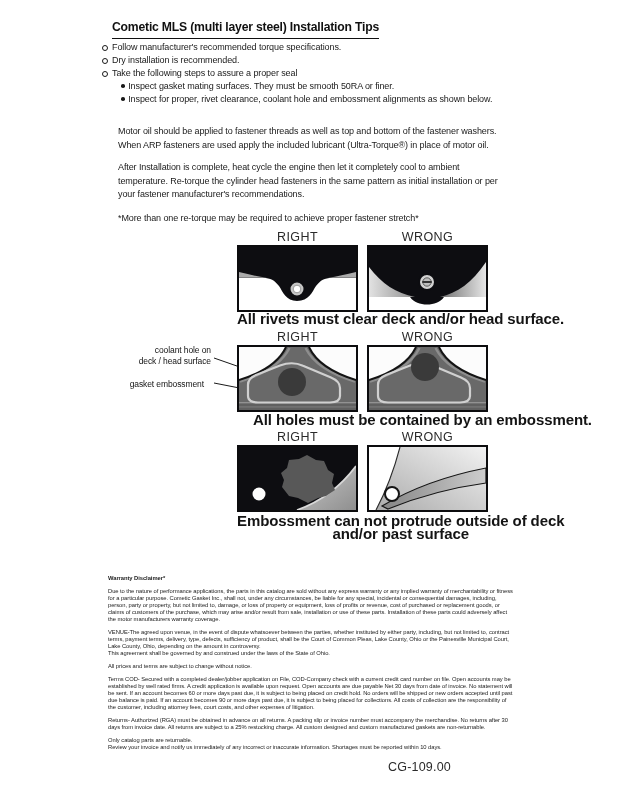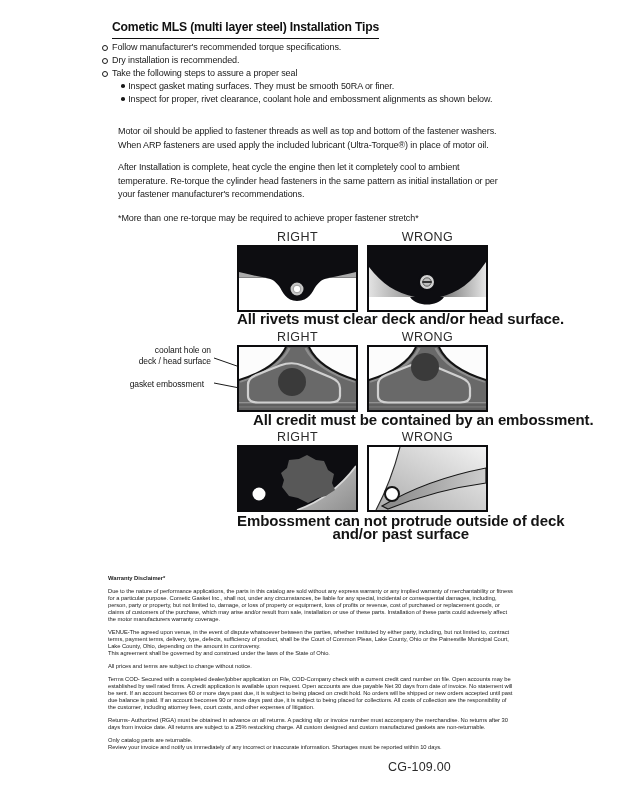--- a/index.html
+++ b/index.html
@@ -175,21 +175,21 @@
       <path d="M50.5,1 C44,14 28,26.5 1,34.5" stroke="#8e8e8e" stroke-width="2.4" fill="none"></path>
       <path d="M66.5,1 C73,14 89,26.5 116,34.5" stroke="#8e8e8e" stroke-width="2.4" fill="none"></path>
       <path d="M0,0 L47,0 C41,13 26,25 0,33 Z" fill="#fcfcfc"></path>
       <path d="M47,0 C41,13 26,25 0,33" stroke="#141414" stroke-width="2" fill="none"></path>
       <path d="M117,0 L70,0 C76,13 91,25 117,33 Z" fill="#fcfcfc"></path>
       <path d="M70,0 C76,13 91,25 117,33" stroke="#141414" stroke-width="2" fill="none"></path>
       <path d="M9,49 L9,38 C9,33.5 12,30 17,28 L41,18.5 C49,15.5 57,15.5 64,18.8 L92,30.5 C98,33 101,36.5 101,41 L101,49 C101,53.5 97,55.5 91,55.5 L19,55.5 C13,55.5 9,53.5 9,49 Z" stroke="#d0d0d0" stroke-width="2.2" fill="none"></path>
       <circle cx="56" cy="20" r="14" fill="#3a3a3a"></circle>
     </svg>
   </div>
-  <div class="dcaption" style="left:253px;top:413px;">All credit must be contained by an embossment.</div>
+  <div class="dcaption" style="left:253px;top:413px;">All holes must be contained by an embossment.</div>
 
   <div class="dlabel" style="left:237px;top:430px;">RIGHT</div>
   <div class="dlabel" style="left:367px;top:430px;">WRONG</div>
 
   <div class="dbox" style="left:237px;top:445px;">
     <svg viewBox="0 0 117 63">
       <defs>
         <linearGradient id="r3r" x1="0" y1="0" x2="1" y2="1">
           <stop offset="0" stop-color="#cacaca"></stop>
             <stop offset="1" stop-color="#8f8f8f"></stop>

